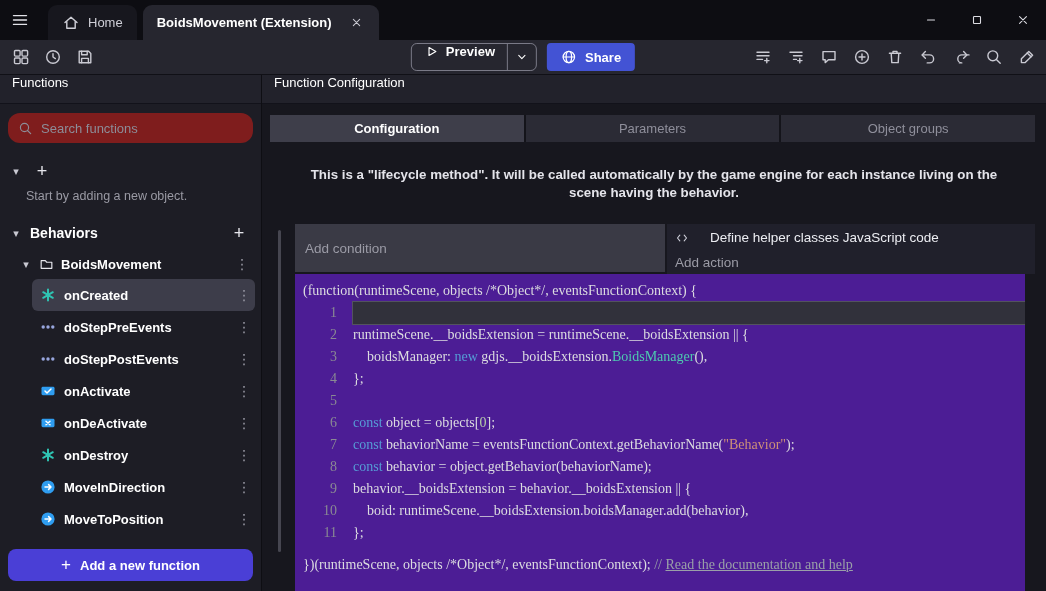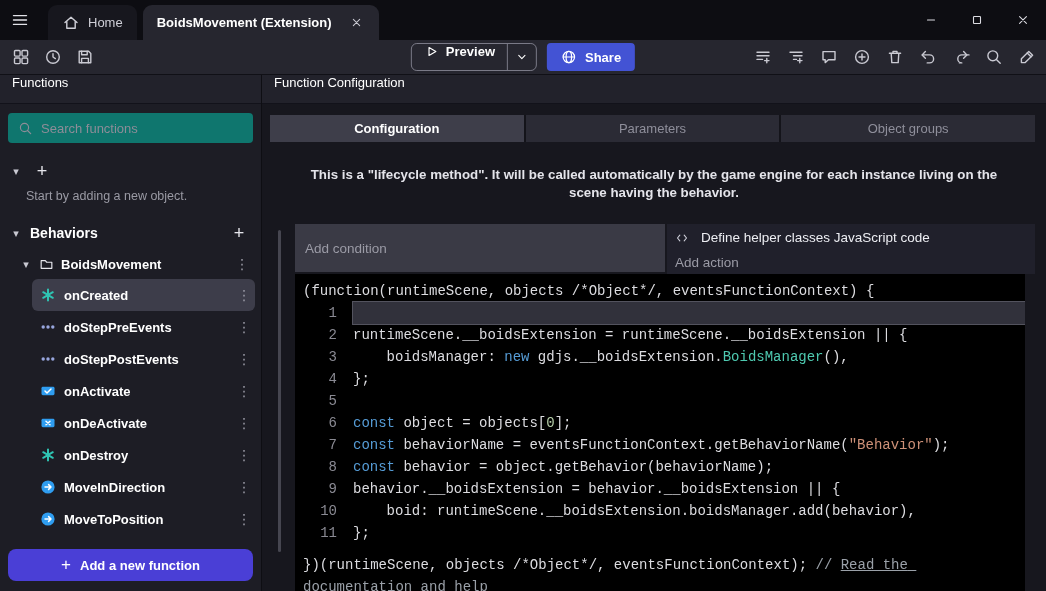--- a/index.html
+++ b/index.html
@@ -28,21 +28,21 @@
   .preview-caret{padding:0 7px;display:flex;align-items:center}
   .share-btn{display:flex;align-items:center;gap:8px;height:28px;padding:0 14px;background:var(--share-button,#4353d4);border:none;border-radius:4px;color:#fff;font-weight:700;font-size:13px;cursor:pointer}
   .tb-right{position:absolute;right:6px;top:50%;transform:translateY(-50%);display:flex;gap:7px}
 
   
   .body{flex:1;display:flex;min-height:0}
 
   
   .sidebar{width:262px;flex:none;background:#1d1d25;border-right:1px solid #0e0e13;display:flex;flex-direction:column;position:relative}
   .panel-header{height:29px;background:#22222b;display:flex;padding:0 12px;color:#fff;flex:none;border-bottom:1px solid #12121a}
-  .search-box{margin:9px 8px 6px;height:30px;background:#0f766e;border-radius:4px;display:flex;align-items:center;gap:8px;padding:0 10px;color:#8d8d98}
+  .search-box{margin:9px 8px 6px;height:30px;background:#7f1d1d;border-radius:12px;display:flex;align-items:center;gap:8px;padding:0 10px;color:#8d8d98}
   .search-box input{flex:1;background:none;border:none;outline:none;color:#e8e8ee;font-size:13px;font-family:inherit;min-width:0}
   .search-box input::placeholder{color:#8d8d98}
   .section-row{height:32px;display:flex;align-items:center;padding:0 10px;gap:8px;margin-top:6px;cursor:pointer}
   .sec-chevron{color:#c9c9d2;font-size:11px;width:12px;text-align:center}
   .section-label{font-weight:700;font-size:14px;color:#fff;flex:1}
   .plus-btn{background:none;border:none;color:#e6e6ec;font-size:18px;width:24px;height:24px;cursor:pointer}
   .empty-text{padding:2px 12px 8px 26px;color:#9a9aa4;font-size:12.5px}
   .group-row{height:30px;display:flex;align-items:center;gap:7px;padding:0 10px 0 20px;cursor:pointer}
   .group-label{font-weight:700;color:#fff;flex:1}
   .kebab{color:#9b9ba6;font-size:14px;width:18px;text-align:center;cursor:pointer}
@@ -57,26 +57,26 @@
   .main{flex:1;display:flex;flex-direction:column;background:#17171e;min-width:0;overflow:hidden}
   .tabbar{margin:11px 11px 0 8px;display:grid;grid-template-columns:1fr 1fr 1fr;gap:2px;flex:none;background:#14141a}
   .cfg-tab{height:27px;display:flex;align-items:center;justify-content:center;background:#2b2b35;color:#8f8f9b;cursor:pointer}
   .cfg-tab.active{background:#3e3e4a;color:#fff;font-weight:600}
   .description{margin-top:24px;text-align:center;padding:0 30px;color:#e4e4ea;font-weight:600;font-size:13.3px;line-height:18px}
   .events{margin-top:22px;position:relative;flex:1;padding-left:33px;padding-right:11px;min-height:0;display:flex;flex-direction:column}
   .events-scrollbar{position:absolute;left:16px;top:6px;height:322px;width:3px;background:#464650;border-radius:2px;cursor:pointer}
   .event-card{display:grid;grid-template-columns:370px 1fr;gap:2px;align-items:start;flex:none}
   .cond-cell{height:48px;background:#3a3a45;color:#9b9ba6;display:flex;align-items:center;padding:0 10px;font-size:13.5px;cursor:pointer}
   .action-cell{background:#20202b;display:flex;flex-direction:column}
-  .action-title{height:27px;display:flex;align-items:center;gap:12px;padding:0 8px;color:#ecedf2;font-size:13.5px;cursor:pointer}
+  .action-title{height:27px;display:flex;align-items:center;gap:21px;padding:0 8px;color:#ecedf2;font-size:13.5px;cursor:pointer}
   .action-title .ai{display:flex;color:#cfd0da}
   .add-action{height:23px;display:flex;align-items:center;padding:0 8px;color:#9b9ba6;font-size:13.5px;cursor:pointer}
 
   
-  .code-editor{margin-right:10px;background:#000000;padding-top:6px;font-family:Liberation Mono, monospace;font-size:14px;line-height:22px;flex:1;overflow:hidden;cursor:text}
+  .code-editor{margin-right:10px;background:#4c1d95;padding-top:6px;font-family:Liberation Serif, serif;font-size:14px;line-height:22px;flex:1;overflow:hidden;cursor:text}
   .code-row{display:flex}
   .gutter{width:58px;flex:none;text-align:right;padding-right:16px;color:#8a8a93}
   .code-row.nogutter{padding-left:8px}
   .code-text{flex:1;white-space:pre-wrap;word-break:break-word;color:#dcdce0;padding-right:8px;min-height:22px}
   .code-text.current{outline:1px solid #53535e;background:#31313b}
   .spacer-row{height:10px}
   .tk-plain{color:#dcdce0}
   .tk-kw{color:var(--keyword,#569cd6)}
   .tk-type{color:var(--class-type,#4ec9b0)}
   .tk-str{color:var(--string,#ce9178)}

